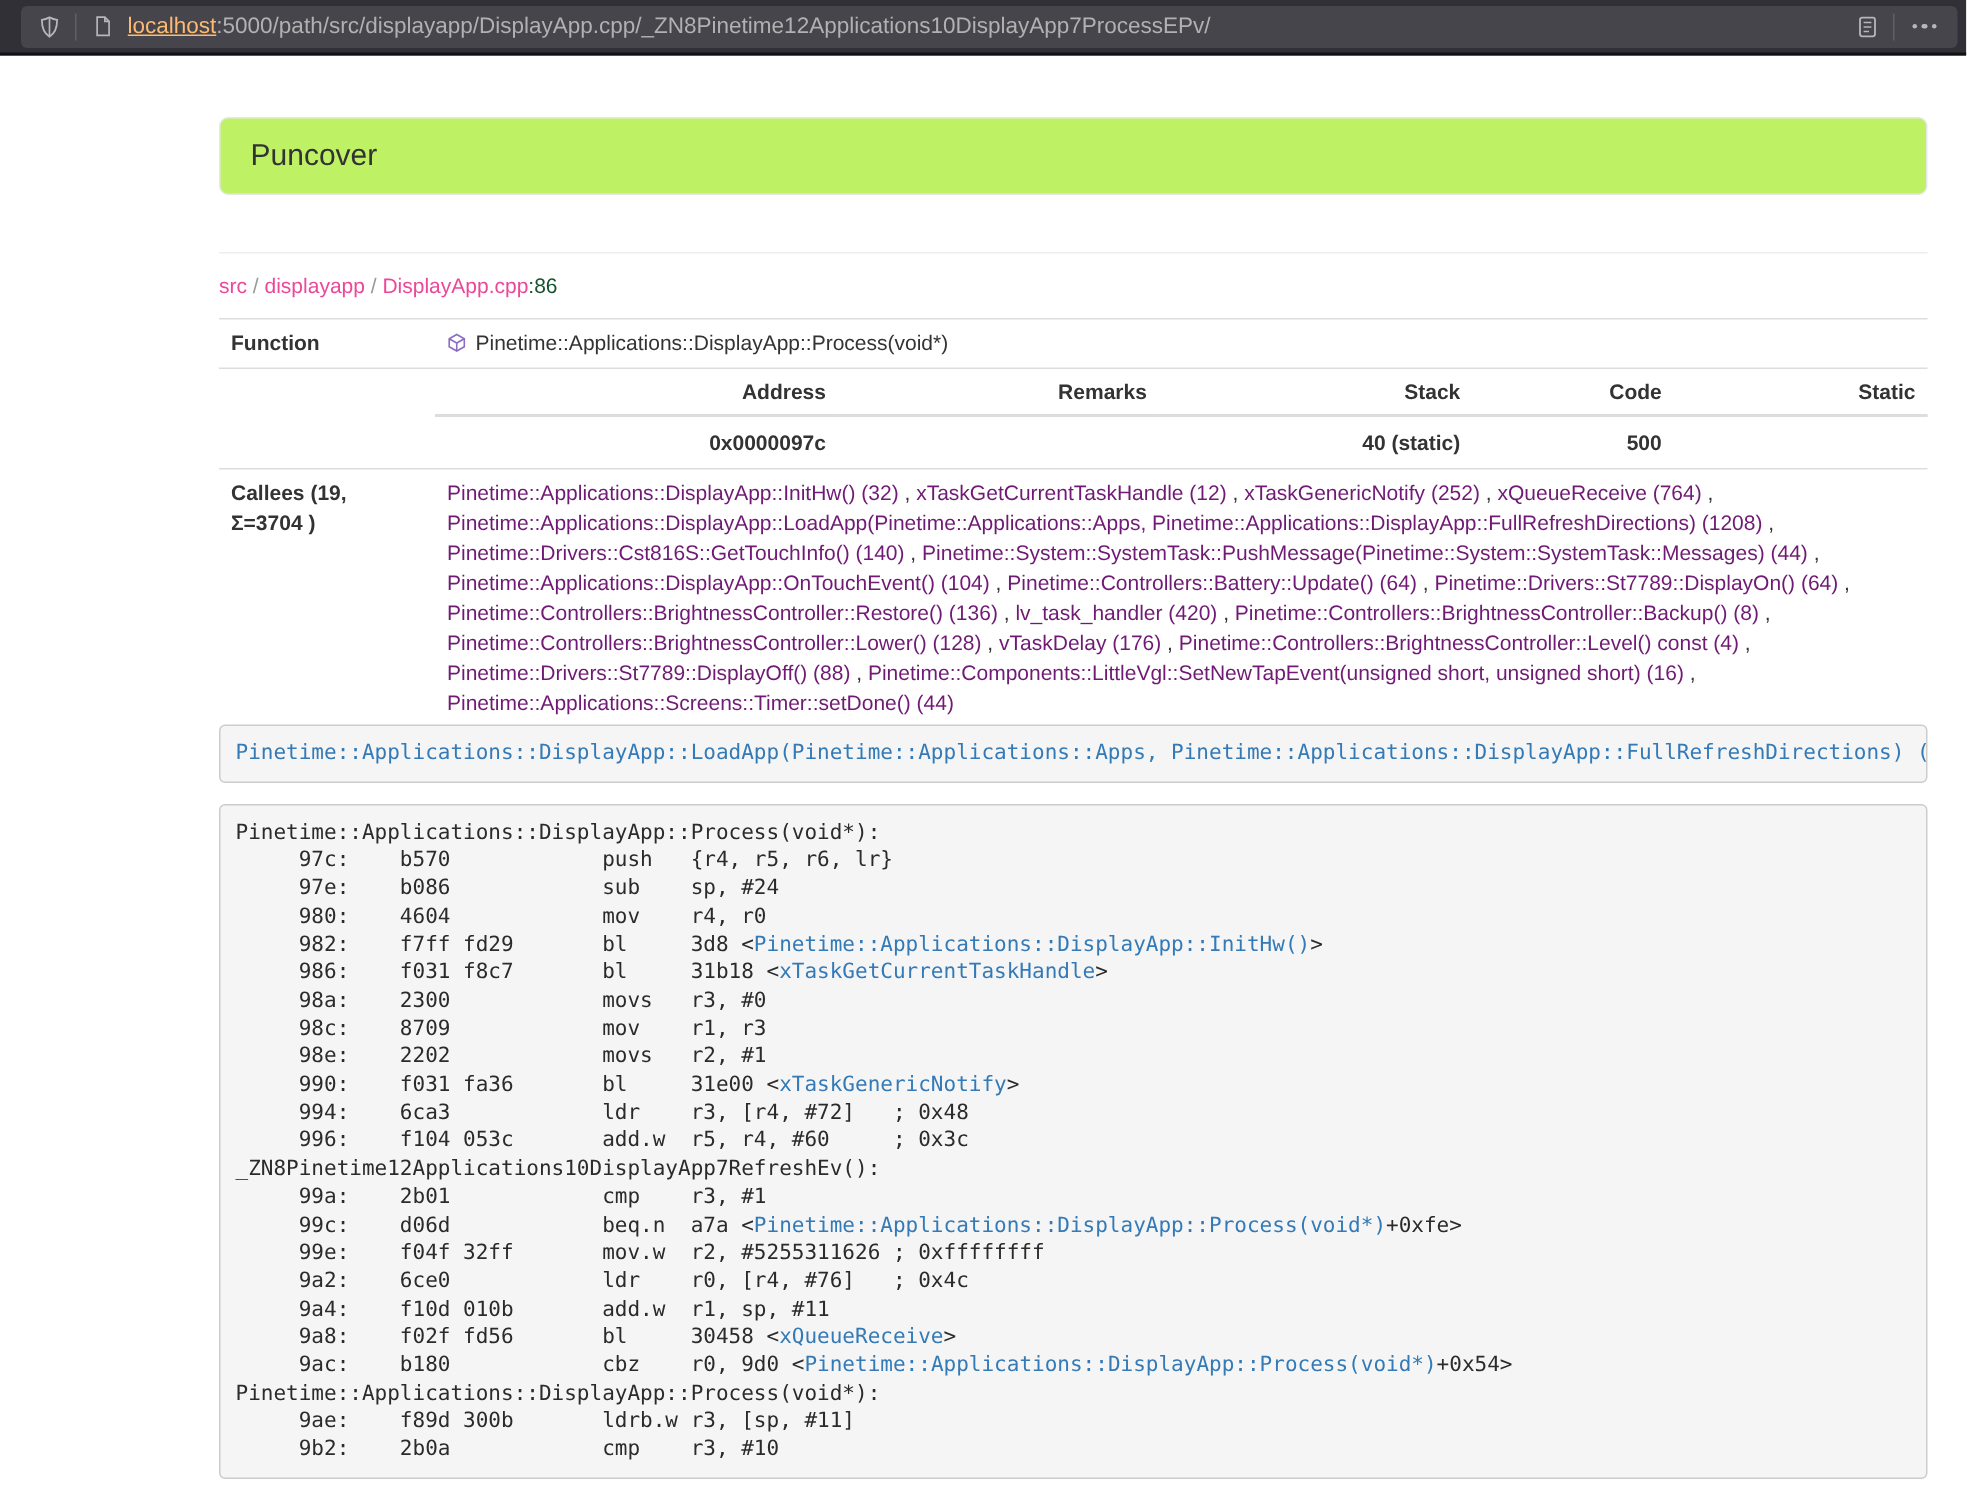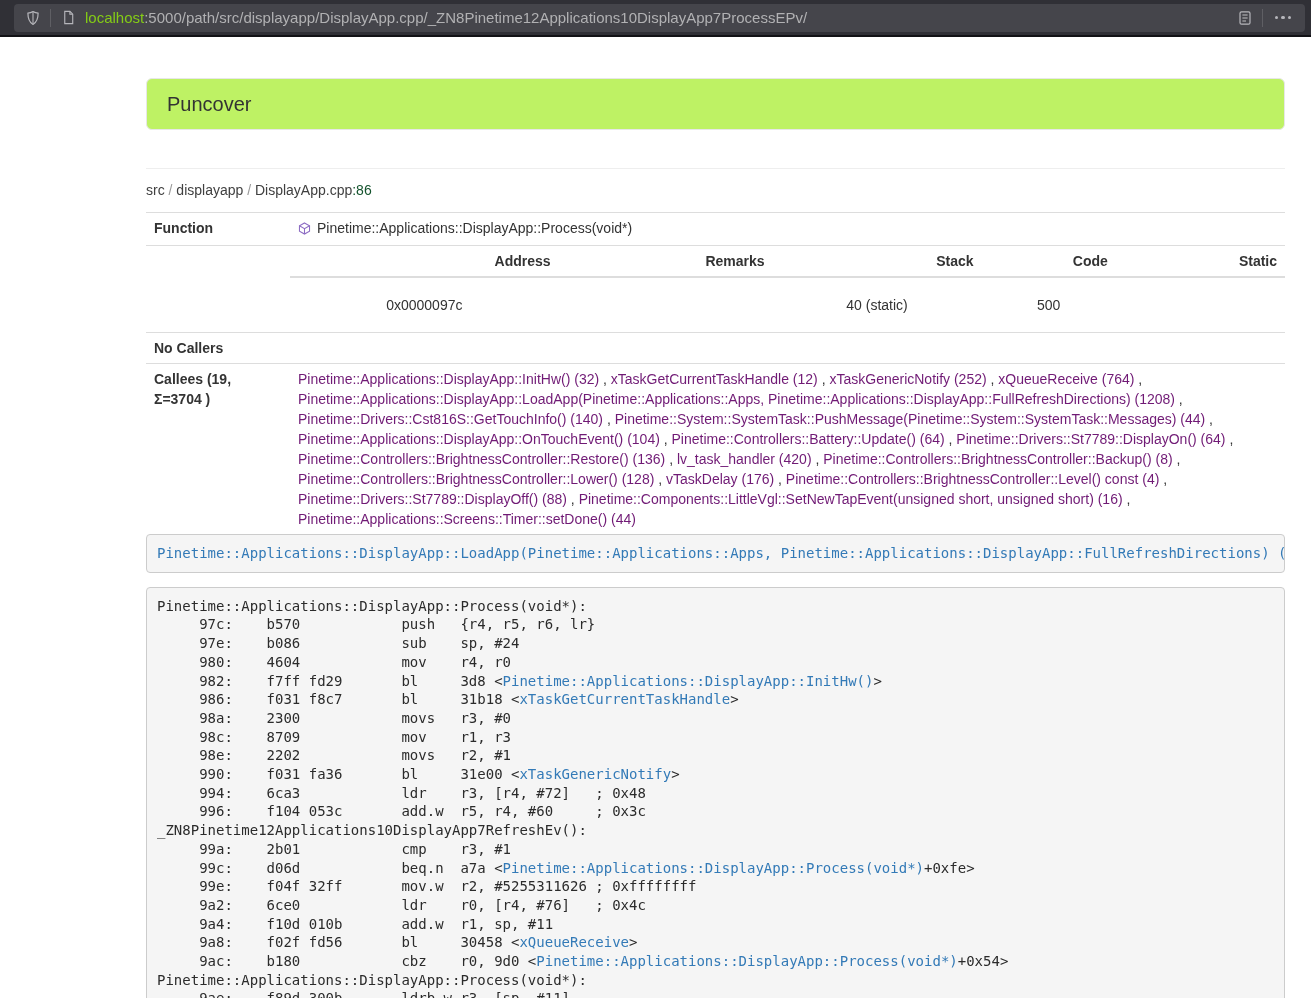--- a/index.html
+++ b/index.html
@@ -7,45 +7,45 @@
   body { font-family:"Liberation Sans", sans-serif; background:#fff; }
   .screen { position:relative; width:1311px; height:998px; overflow:hidden; background:#fff; }
 
   
   .browser-bar { height:37px; background:#303036; border-bottom:2px solid #121216; display:flex; align-items:center; }
   .urlbar { flex:1; height:28px; margin:0 6px 0 14px; background:#45454b; border-radius:4px;
             display:flex; align-items:center; padding:0 8px; }
   .urlbar .ico { display:flex; align-items:center; justify-content:center; width:22px; height:22px; flex:0 0 auto; }
   .vdiv { width:1px; height:18px; background:#5f5f64; margin:0 6px; flex:0 0 auto; }
   .url-text { font-size:15px; color:#b1b1b3; margin-left:6px; white-space:nowrap; overflow:hidden; flex:1; }
-  .url-text .host { color:#84cc16; }
+  .url-text .host { color:#fdba74;text-decoration:underline; }
   .dots { display:flex; gap:3px; padding:0 6px; }
   .dots i { width:3.5px; height:3.5px; border-radius:50%; background:#b6b6bb; }
 
   
   .container { margin-left:146px; width:1139px; padding-top:41px; color:#333; font-size:14px; }
 
   .jumbotron { background:#bef264; border:1px solid #e7e7e7; border-radius:6px;
                padding:13px 20px; font-size:20px; line-height:24px; color:#333; }
   hr.rule { border:0; border-top:1px solid #eee; margin:38px 0 14px 0; }
 
   .breadcrumb { margin:0 0 15px 0; line-height:14px; }
-  .breadcrumb a { color:#404040; text-decoration:none; }
+  .breadcrumb a { color:#ec4899; text-decoration:none; }
   .breadcrumb .sep { color:#999; }
   .breadcrumb .suffix { color:#14532d; }
 
   table.main { width:100%; border-collapse:collapse; }
   table.main > tbody > tr > th,
   table.main > tbody > tr > td { border-top:1px solid #ddd; padding:5px 8px; text-align:left; vertical-align:top; line-height:20px; }
   table.main > tbody > tr > th { font-weight:bold; width:144px; }
   td.no-pad { padding:0 !important; }
 
   table.inner { width:100%; border-collapse:collapse; }
   table.inner th { font-weight:bold; border-bottom:2px solid #ddd; padding:5px 8px; text-align:right; line-height:20px; }
-  table.inner td { padding:17px 8px; text-align:center; line-height:20px; }
+  table.inner td { padding:7px 8px; text-align:right; line-height:20px;font-weight:bold; }
   table.inner .c0{width:27%} .c1{width:21.5%} .c2{width:21%} .c3{width:13.5%} .c4{width:17%}
 
   .cube { display:inline-block; vertical-align:-2px; margin-right:6px; }
   a.sym { color:#701a75; text-decoration:none; }
   .comma { color:#333; }
 
   pre.codeblock { background:#f5f5f5; border:1px solid #ccc; border-radius:4px;
       margin:0 0 14px 0; padding:9px 10px; font-family:"DejaVu Sans Mono","Liberation Mono",monospace;
       font-size:14px; line-height:18.7px; color:#2b2b2b; white-space:pre; overflow:hidden; }
   pre.codeblock a { color:#337ab7; text-decoration:none; }
@@ -130,24 +130,20 @@
                     <td class="c1"></td>
                     <td class="c2">40 (static)</td>
                     <td class="c3">500</td>
                     <td class="c4"></td>
                   </tr>
                 </tbody>
             </table>
           </td>
         </tr>
         <tr>
-          <th>No Callers</th>
-          <td></td>
-        </tr>
-        <tr>
           <th>Callees (19, Σ=3704 )</th>
           <td id="callees-cell"><a class="sym" href="#">Pinetime::Applications::DisplayApp::InitHw() (32)</a><span class="comma"> , </span><a class="sym" href="#">xTaskGetCurrentTaskHandle (12)</a><span class="comma"> , </span><a class="sym" href="#">xTaskGenericNotify (252)</a><span class="comma"> , </span><a class="sym" href="#">xQueueReceive (764)</a><span class="comma"> , </span><a class="sym" href="#">Pinetime::Applications::DisplayApp::LoadApp(Pinetime::Applications::Apps, Pinetime::Applications::DisplayApp::FullRefreshDirections) (1208)</a><span class="comma"> , </span><a class="sym" href="#">Pinetime::Drivers::Cst816S::GetTouchInfo() (140)</a><span class="comma"> , </span><a class="sym" href="#">Pinetime::System::SystemTask::PushMessage(Pinetime::System::SystemTask::Messages) (44)</a><span class="comma"> , </span><a class="sym" href="#">Pinetime::Applications::DisplayApp::OnTouchEvent() (104)</a><span class="comma"> , </span><a class="sym" href="#">Pinetime::Controllers::Battery::Update() (64)</a><span class="comma"> , </span><a class="sym" href="#">Pinetime::Drivers::St7789::DisplayOn() (64)</a><span class="comma"> , </span><a class="sym" href="#">Pinetime::Controllers::BrightnessController::Restore() (136)</a><span class="comma"> , </span><a class="sym" href="#">lv_task_handler (420)</a><span class="comma"> , </span><a class="sym" href="#">Pinetime::Controllers::BrightnessController::Backup() (8)</a><span class="comma"> , </span><a class="sym" href="#">Pinetime::Controllers::BrightnessController::Lower() (128)</a><span class="comma"> , </span><a class="sym" href="#">vTaskDelay (176)</a><span class="comma"> , </span><a class="sym" href="#">Pinetime::Controllers::BrightnessController::Level() const (4)</a><span class="comma"> , </span><a class="sym" href="#">Pinetime::Drivers::St7789::DisplayOff() (88)</a><span class="comma"> , </span><a class="sym" href="#">Pinetime::Components::LittleVgl::SetNewTapEvent(unsigned short, unsigned short) (16)</a><span class="comma"> , </span><a class="sym" href="#">Pinetime::Applications::Screens::Timer::setDone() (44)</a></td>
         </tr>
       </tbody>
     </table>
 
     <pre class="codeblock"><a class="sym" id="loadapp-link" href="#">Pinetime::Applications::DisplayApp::LoadApp(Pinetime::Applications::Apps, Pinetime::Applications::DisplayApp::FullRefreshDirections) (1208)</a></pre>
 
     <pre class="codeblock" id="asm"><span>Pinetime::Applications::DisplayApp::Process(void*):</span>
 <span>     97c:    b570            push   {r4, r5, r6, lr}</span>

